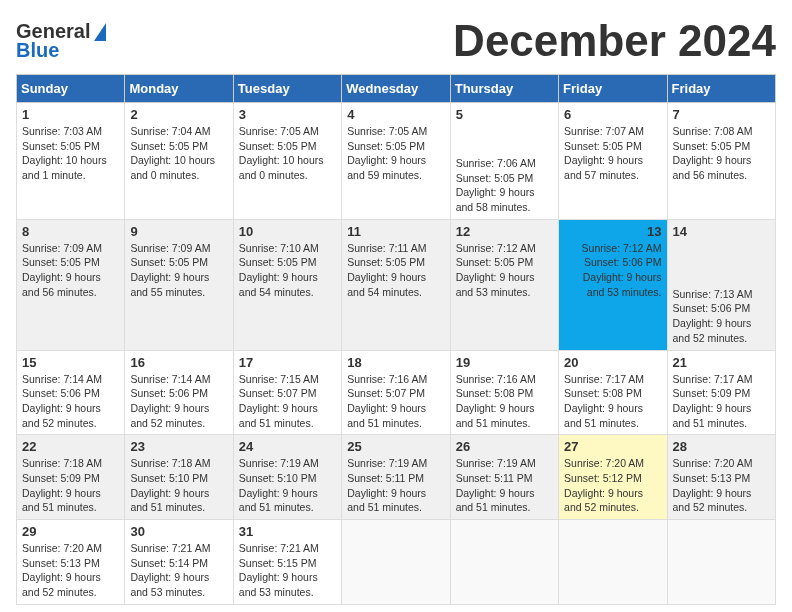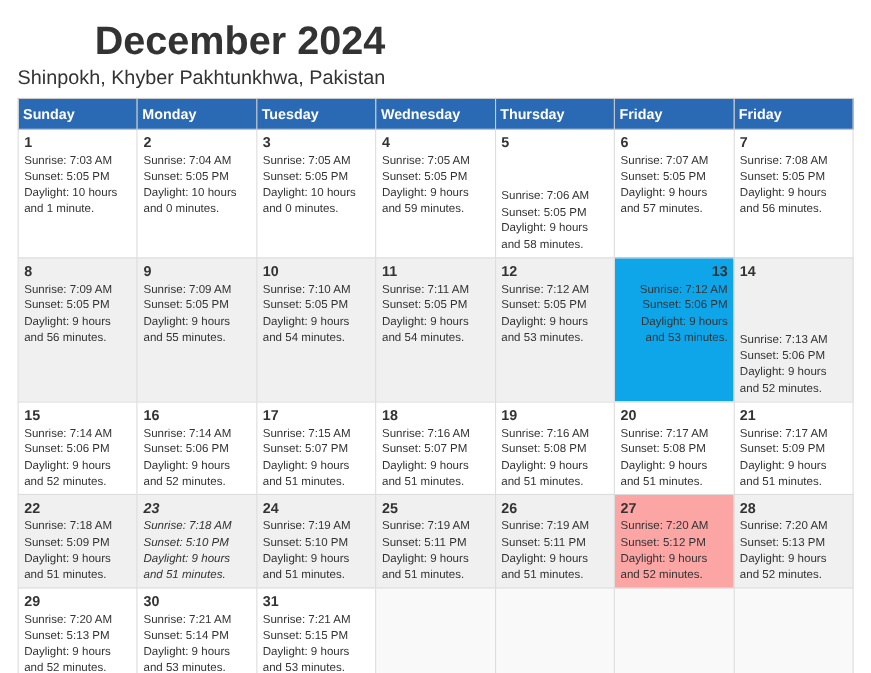--- a/index.html
+++ b/index.html
@@ -31,21 +31,21 @@
       width: 0;
       height: 0;
       border-left: 12px solid transparent;
       border-bottom: 18px solid #1a6bbf;
       margin-left: 2px;
     }
     .title-section {
       text-align: right;
     }
     .month-title {
-      font-size: 36px;
+      font-size: 44px;
       font-weight: bold;
       color: #333;
     }
     .location-title {
       font-size: 18px;
       color: #333;
       margin-top: 2px;
     }
     .calendar {
       width: 100%;
@@ -85,23 +85,29 @@
       line-height: 1.4;
     }
     .empty-cell {
       background: #f9f9f9 !important;
     }
   </style>
 </head>
 <body>
 
 <div class="header-section">
+  <div class="logo">
+    <div class="logo-row">
+      <span style="font-size:20px;font-weight:bold;color:#333;">General</span>
+      <div class="logo-triangle"></div>
+    </div>
+    <span style="font-size:20px;font-weight:bold;color:#1a6bbf;margin-top:-4px;">Blue</span>
+  </div>
   <div class="title-section">
     <div class="month-title">December 2024</div>
-    <div class="location-title">Shinpokh, Khyber Pakhtunkhwa, Pakistan</div>
   </div>
 </div>
 
 <table class="calendar">
   <thead>
     <tr>
       <th>Sunday</th>
       <th>Monday</th>
       <th>Tuesday</th>
       <th>Wednesday</th>
@@ -265,21 +271,21 @@
         </td>
       </tr>
       <tr style="background-color: rgb(240, 240, 240);">
         <td style="background-color: rgb(240, 240, 240);">
           <span class="day-number">22</span>
           <div class="day-info" style="white-space: pre-line;">Sunrise: 7:18 AM
 Sunset: 5:09 PM
 Daylight: 9 hours
 and 51 minutes.</div>
         </td>
-        <td style="background-color: rgb(240, 240, 240); font-style: italic;">
+        <td style="background-color: rgb(240, 240, 240);">
           <span class="day-number">23</span>
           <div class="day-info" style="white-space: pre-line;">Sunrise: 7:18 AM
 Sunset: 5:10 PM
 Daylight: 9 hours
 and 51 minutes.</div>
         </td>
         <td style="background-color: rgb(240, 240, 240);">
           <span class="day-number">24</span>
           <div class="day-info" style="white-space: pre-line;">Sunrise: 7:19 AM
 Sunset: 5:10 PM
@@ -293,21 +299,21 @@
 Daylight: 9 hours
 and 51 minutes.</div>
         </td>
         <td style="background-color: rgb(240, 240, 240);">
           <span class="day-number">26</span>
           <div class="day-info" style="white-space: pre-line;">Sunrise: 7:19 AM
 Sunset: 5:11 PM
 Daylight: 9 hours
 and 51 minutes.</div>
         </td>
-        <td style="background-color: #fca5a5;">
+        <td style="background-color: #fef9c3;">
           <span class="day-number">27</span>
           <div class="day-info" style="white-space: pre-line;">Sunrise: 7:20 AM
 Sunset: 5:12 PM
 Daylight: 9 hours
 and 52 minutes.</div>
         </td>
         <td style="background-color: rgb(240, 240, 240);">
           <span class="day-number">28</span>
           <div class="day-info" style="white-space: pre-line;">Sunrise: 7:20 AM
 Sunset: 5:13 PM

